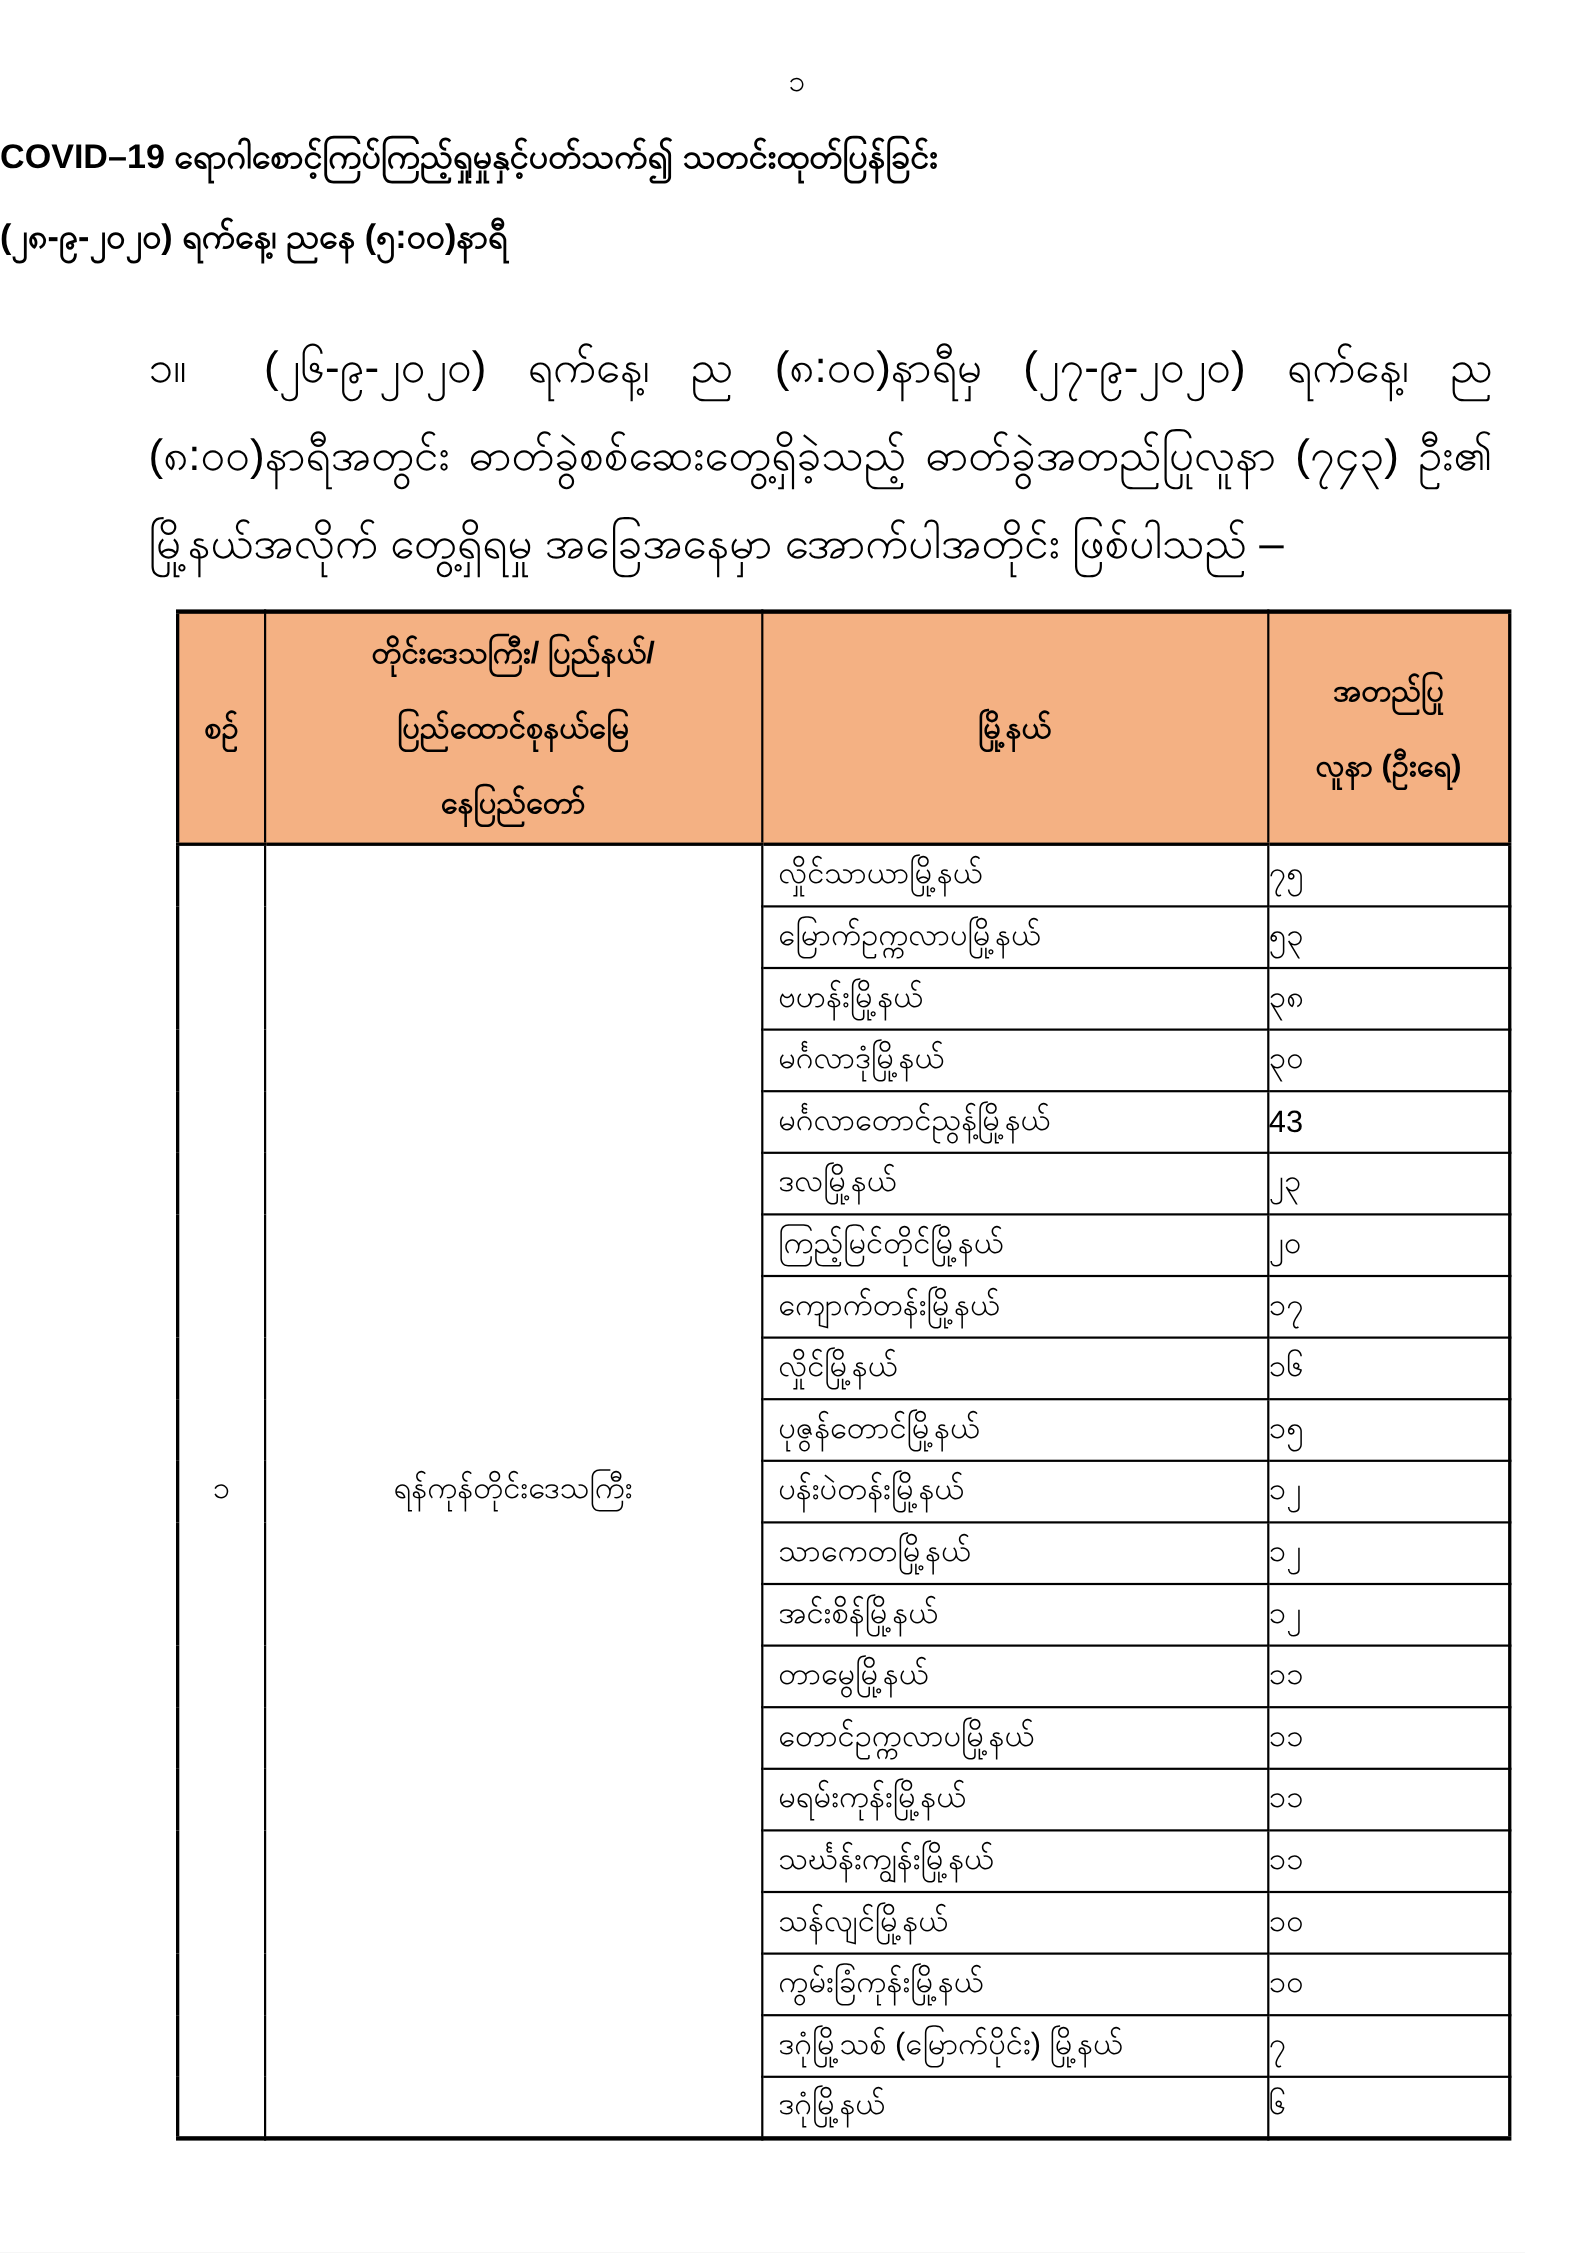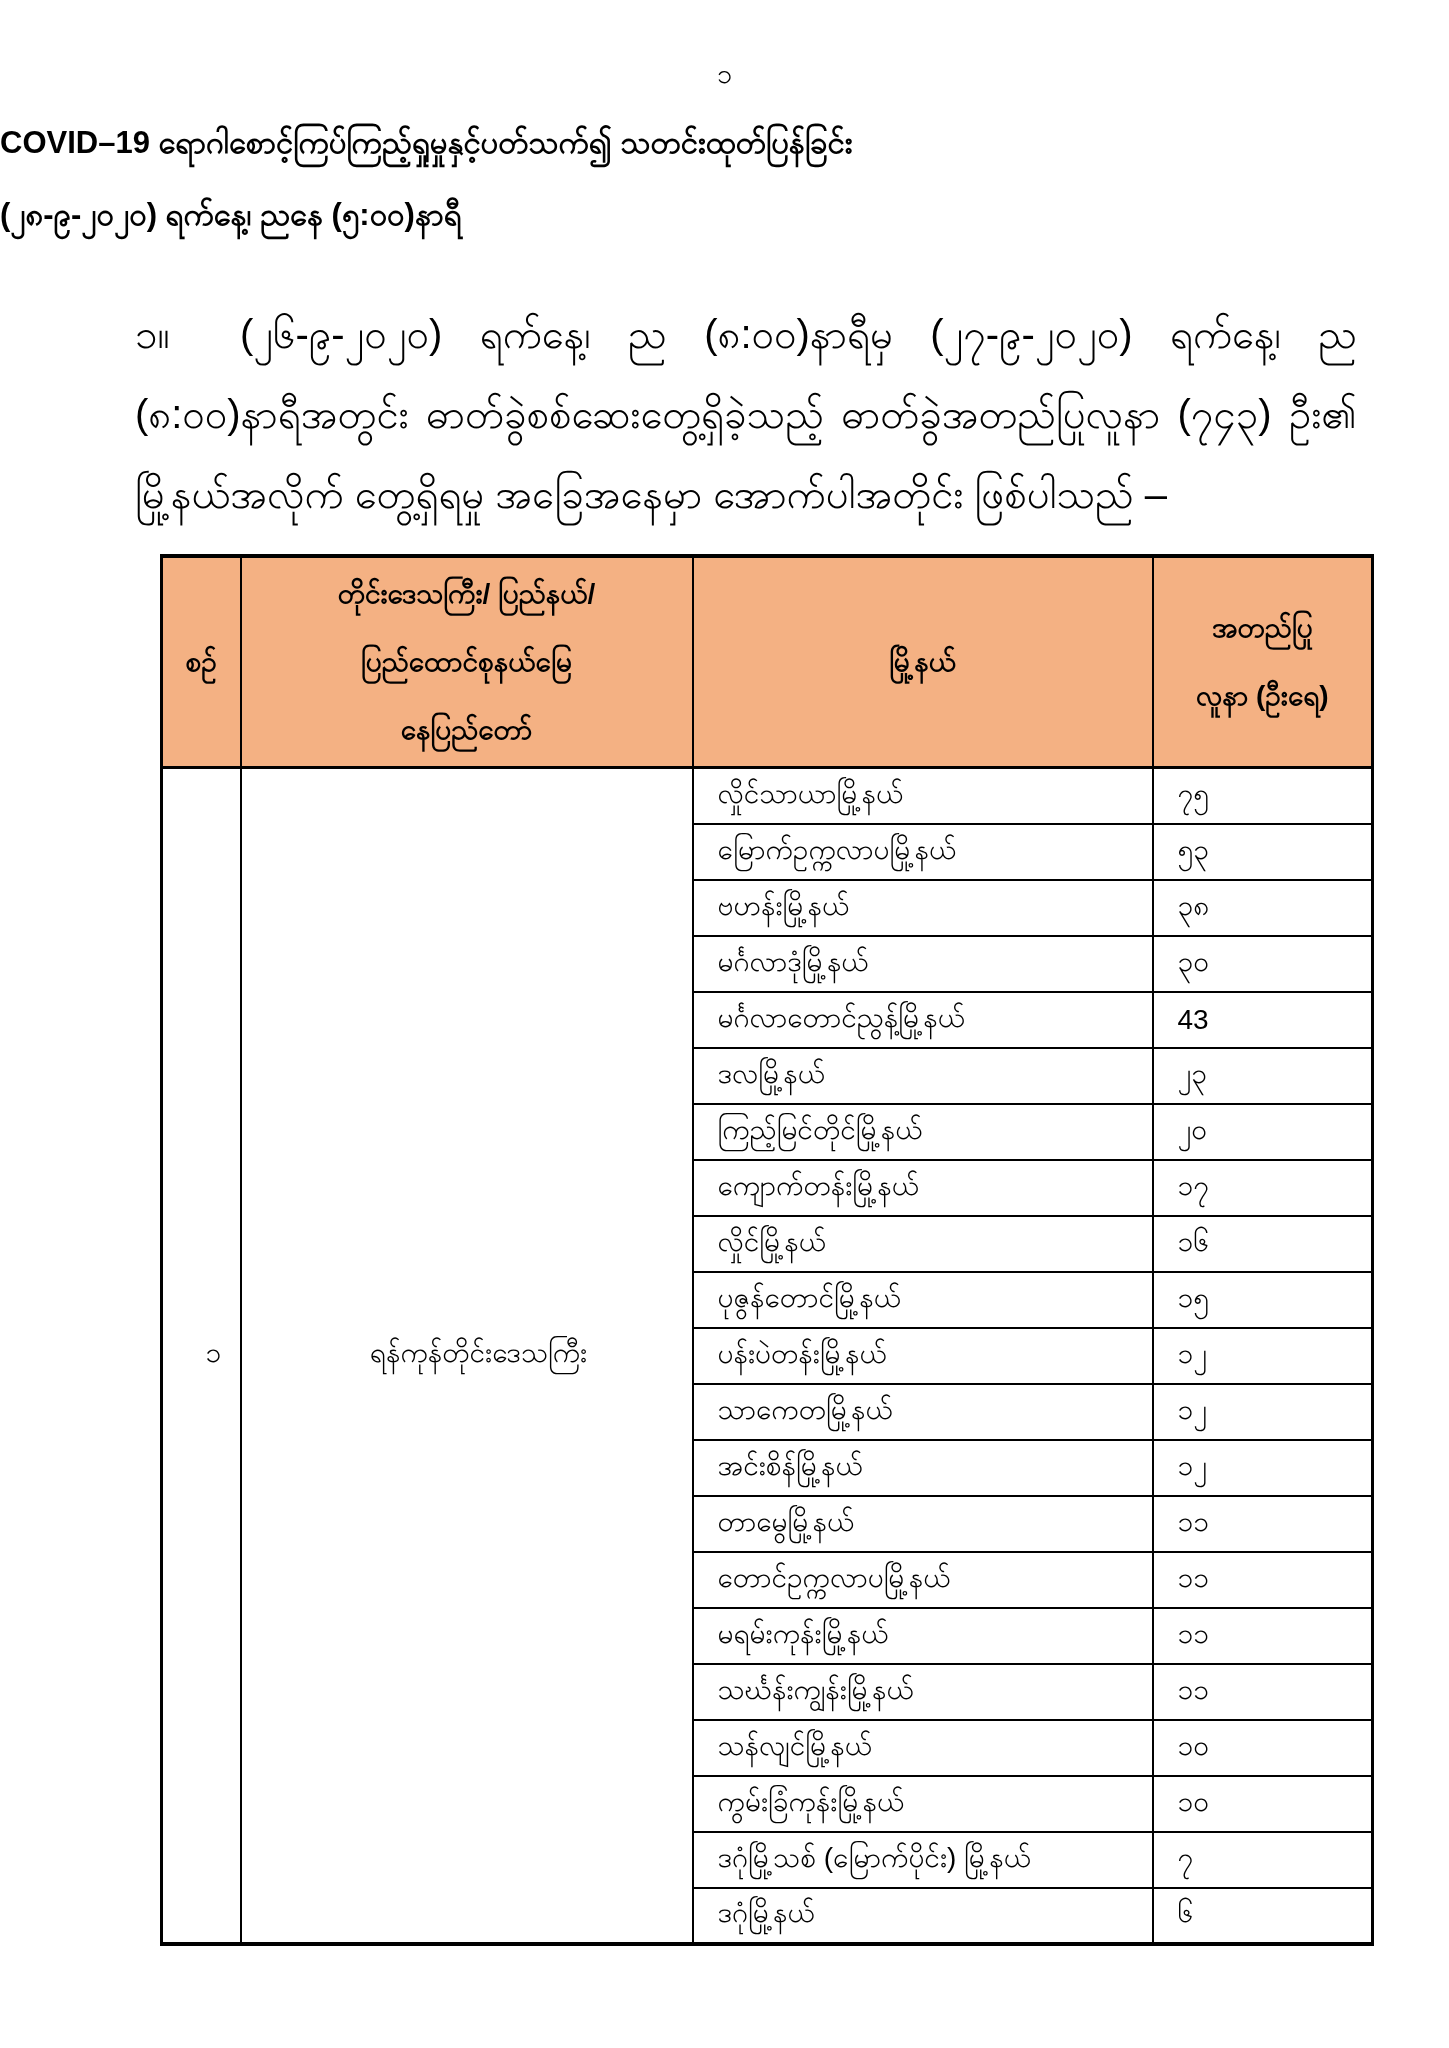--- a/index.html
+++ b/index.html
@@ -43,21 +43,20 @@
     width: 1211px;
     table-layout: fixed;
     border-collapse: collapse;
     border-top: 4px solid #000;
     border-bottom: 4px solid #000;
     border-left: 3px solid #000;
     border-right: 3px solid #000;
   }
   .cases-table th, .cases-table td {
     border: 2px solid #000;
-    padding-left: 24px;
   }
   .cases-table thead th {
     background: #F4B183;
     font-weight: bold;
     font-size: 28px;
     line-height: 68px;
     text-align: center;
     vertical-align: middle;
     white-space: pre-line;
     border-bottom: 3px solid #000;

